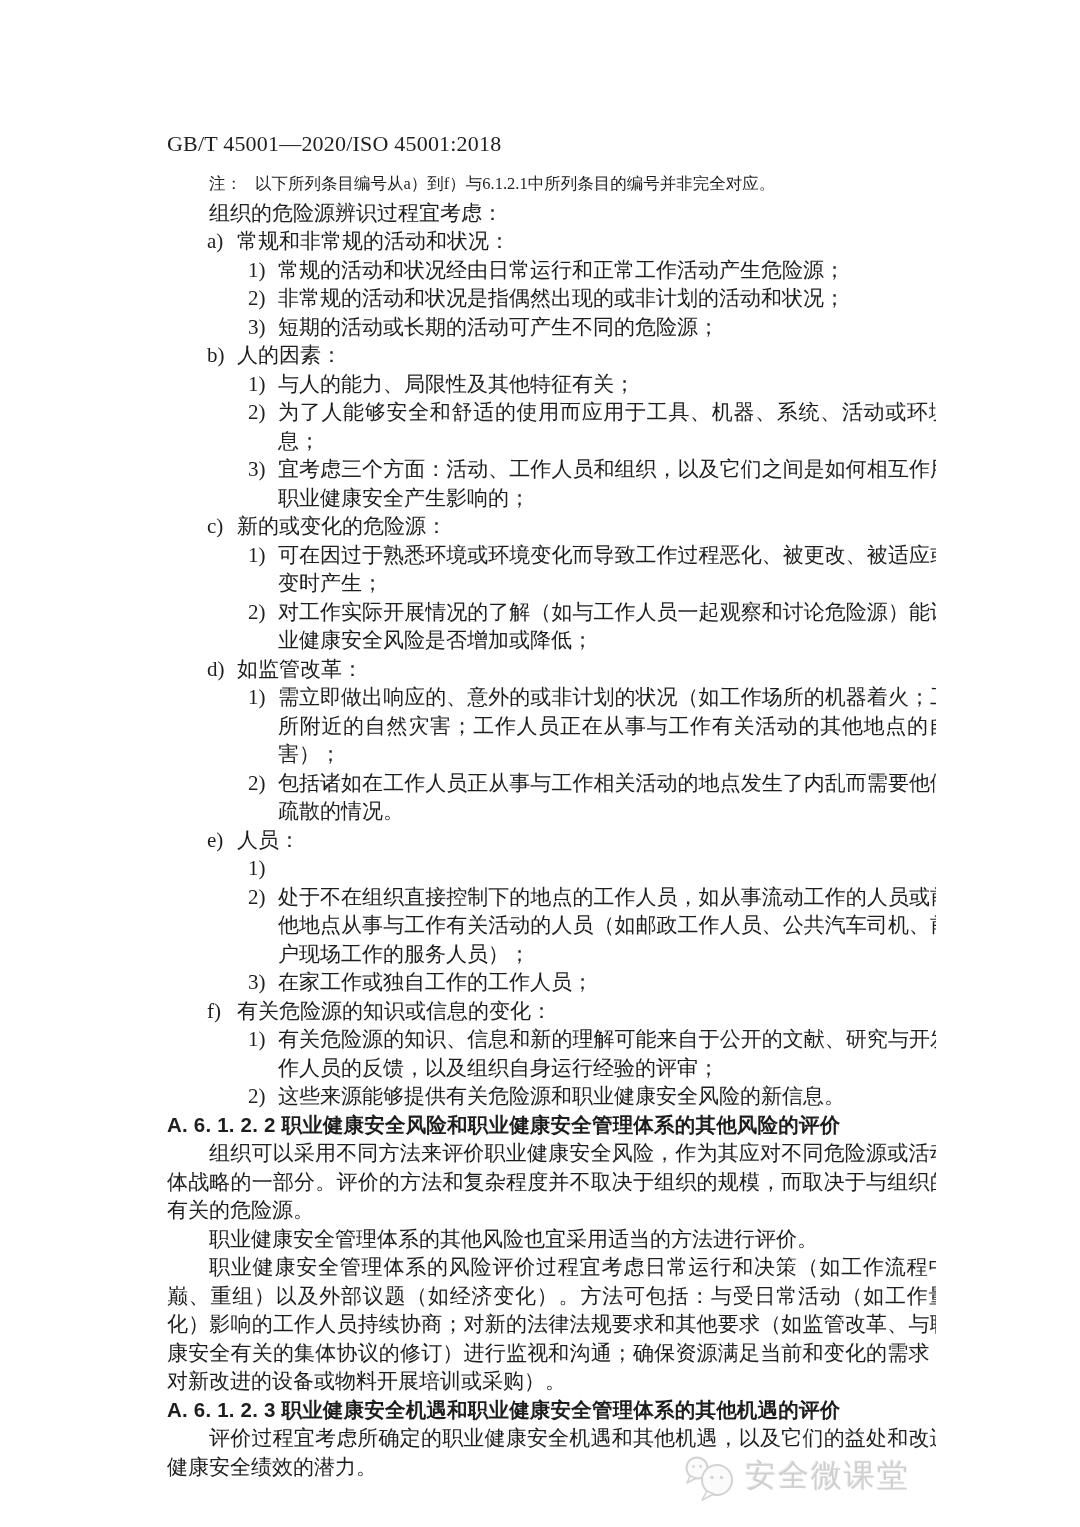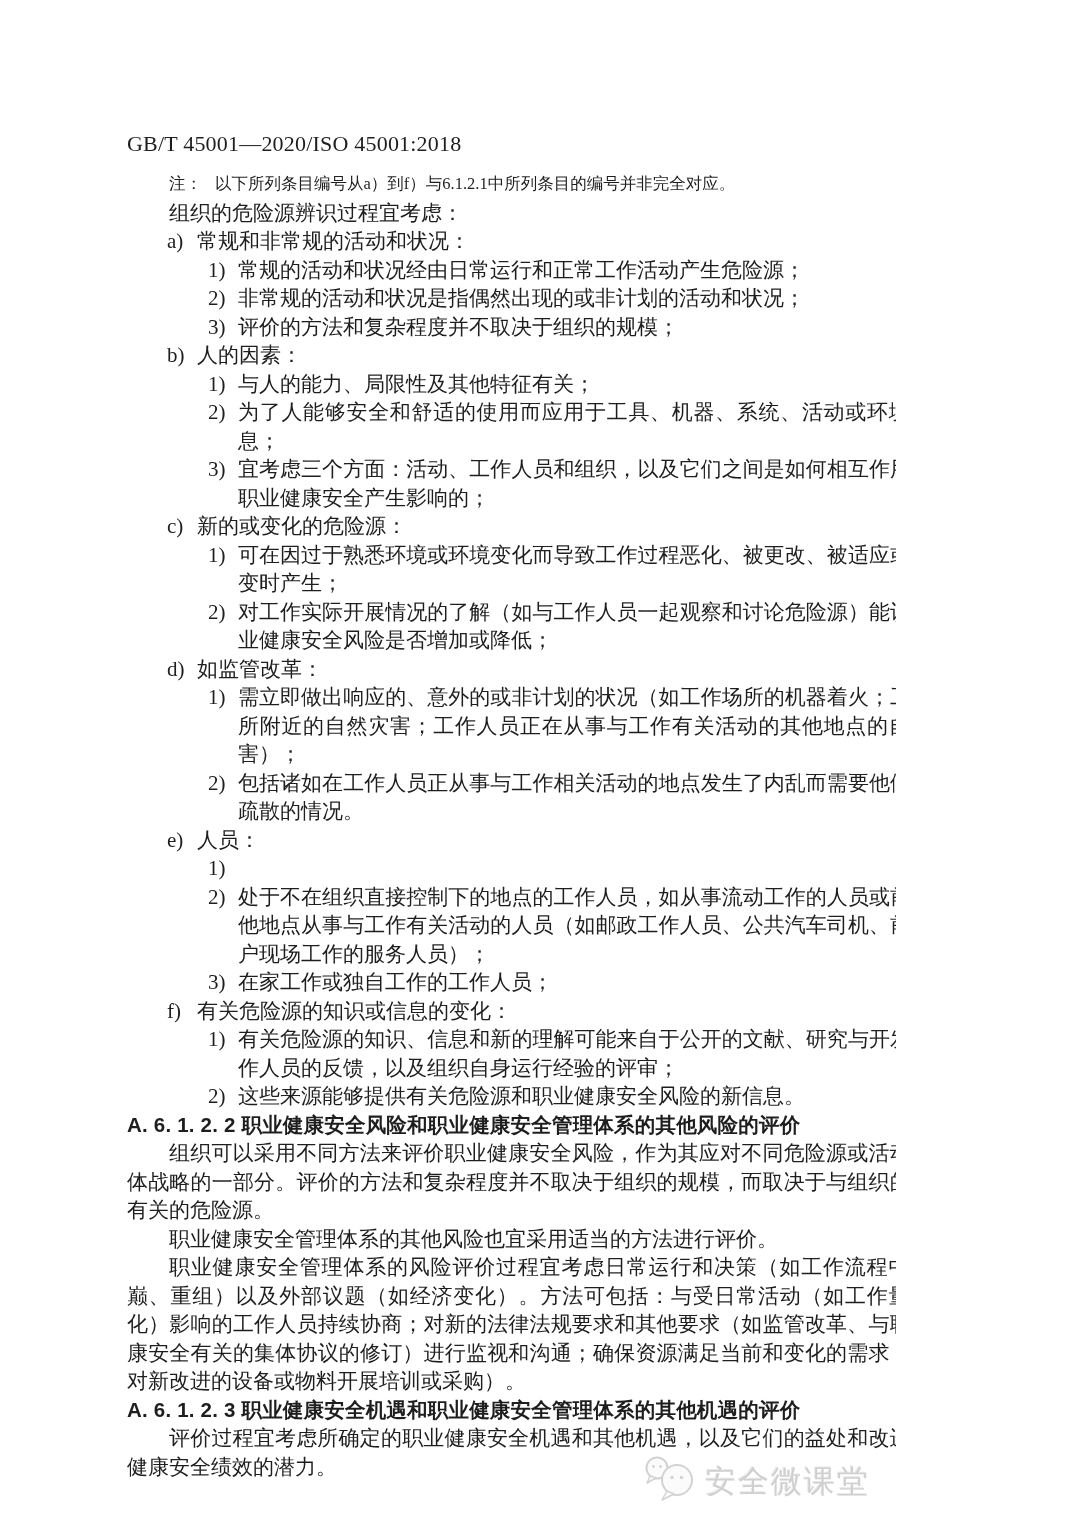--- a/index.html
+++ b/index.html
@@ -4,20 +4,21 @@
 <style>
   * { margin:0; padding:0; box-sizing:border-box; }
   html,body { background:#ffffff; }
   .page {
     position:relative;
     width:896px; height:1527px;
     background:#ffffff;
     color:#1e1e1e;
     font-family:"Liberation Serif","DejaVu Serif",serif;
     overflow:hidden;
+    margin-left:40px;
   }
   .content {
     position:absolute;
     left:127px; top:131px;
     width:826px;
     font-size:21px;
     line-height:28.5px;
     text-align:justify;
   }
   .doc-header {
@@ -50,21 +51,21 @@
   .page-number {
     position:absolute;
     left:938px; top:1424px;
     font-size:20px;
     color:#a21caf;
   }
   .watermark {
     position:absolute;
     right:26px; top:1455px;
     display:flex;
-    align-items:center;
+    align-items:flex-start;
     gap:8px;
     color:#cfcfcf;
     user-select:none;
   }
   .watermark-text {
     font-family:"Liberation Sans","DejaVu Sans",sans-serif;
     font-size:31px;
     letter-spacing:2px;
     color:#d0d0d0;
     text-shadow:1px 1px 0 #ffffff, -1px -1px 0 #e9e9e9;
@@ -91,21 +92,21 @@
     <div class="li l2">
         <span class="marker">1)</span>
         <span class="txt">常规的活动和状况经由日常运行和正常工作活动产生危险源；</span>
       </div>
     <div class="li l2">
         <span class="marker">2)</span>
         <span class="txt">非常规的活动和状况是指偶然出现的或非计划的活动和状况；</span>
       </div>
     <div class="li l2">
         <span class="marker">3)</span>
-        <span class="txt">评价的方法和复杂程度并不取决于组织的规模；</span>
+        <span class="txt">短期的活动或长期的活动可产生不同的危险源；</span>
       </div>
 
     <div class="li l1">
         <span class="marker">b)</span>
         <span class="txt">人的因素：</span>
       </div>
     <div class="li l2">
         <span class="marker">1)</span>
         <span class="txt">与人的能力、局限性及其他特征有关；</span>
       </div>

